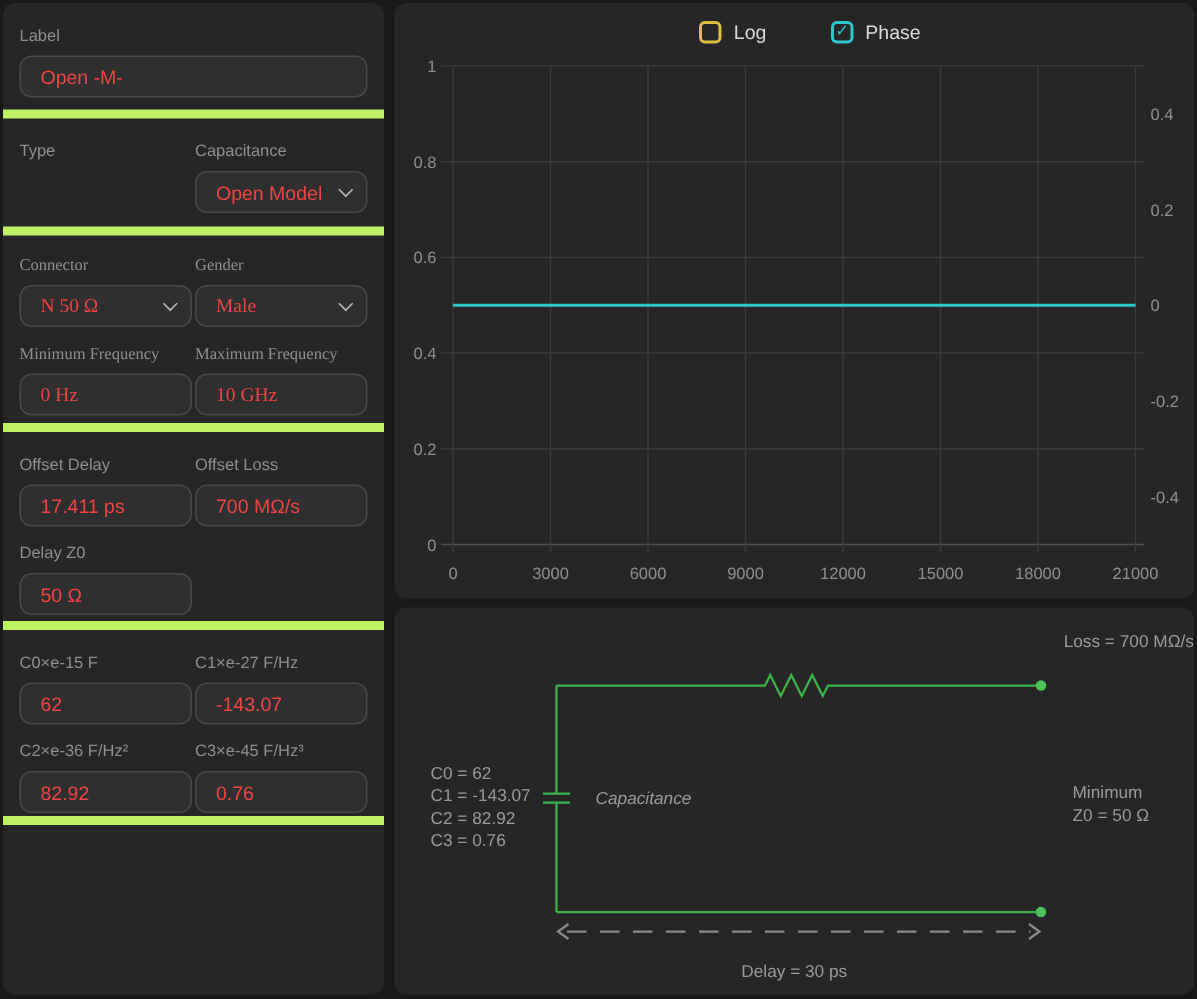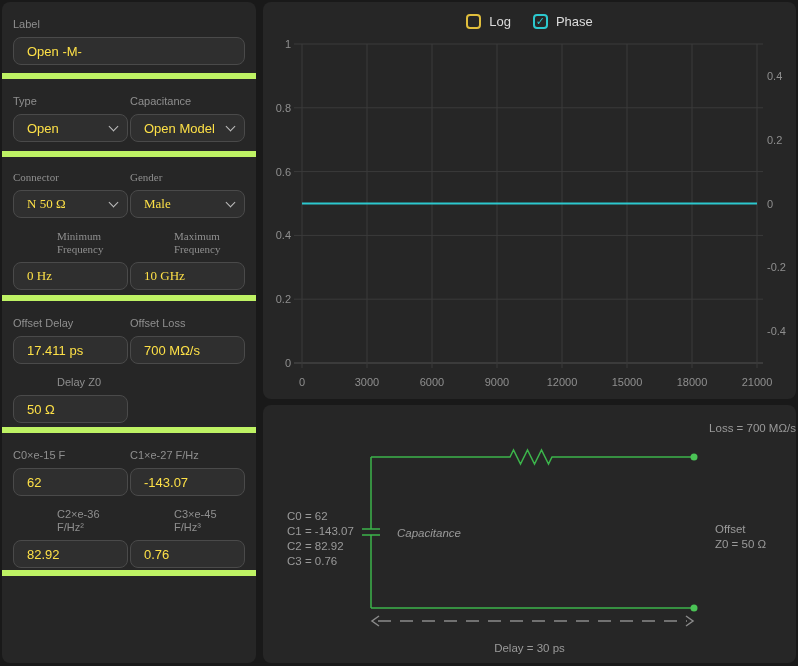--- a/index.html
+++ b/index.html
@@ -16,44 +16,44 @@
   .chart-panel { left:263px; top:2px; width:533px; height:397px; }
   .circuit-panel { left:263px; top:405px; width:533px; height:258px; }
 
   .section { padding:16px 11px 8px; border-bottom:6px solid #bef264; }
   .section.s2 { padding-bottom:9px; }
   .section.s3 { padding-top:14px; padding-bottom:5px;font-family:Liberation Serif, serif; }
   .section.s4 { padding-bottom:4px; }
   .section.s5 { padding-bottom:2px; }
 
   .field-label { font-size:11px; line-height:13px; color:#8f8f8f; margin-bottom:6px; }
-  .row2 .field-label { margin-top:12px;margin-left:44px; }
+  .row2 .field-label { margin-top:12px; }
   .row { display:flex; gap:2px; }
   .col { flex:1; min-width:0; }
 
   .field-input, .select {
     width:100%; height:28px; background:#2f2f2f;
     border:1px solid #4a4a4a; border-radius:8px;
-    color:#fde047; font-size:13px; font-family:inherit;
+    color:#ef4444; font-size:13px; font-family:inherit;
     padding:0 10px 0 13px; display:flex; align-items:center;
   }
   input.field-input { outline:none; }
   .select { justify-content:space-between; cursor:pointer; }
   .select-value { white-space:nowrap; overflow:hidden; }
   .chevron-down {
     width:7px; height:7px; flex:0 0 auto; margin-left:6px; margin-top:-4px;
     border-left:1.5px solid #bdbdbd; border-bottom:1.5px solid #bdbdbd;
     transform:rotate(-45deg);
   }
 
   .chart-controls {
     position:absolute; top:12px; left:0; width:100%;
     display:flex; justify-content:center; align-items:center; gap:22px; z-index:2;
   }
-  .checkbox { display:flex; align-items:center; gap:8px; cursor:pointer; }
+  .checkbox { display:flex; align-items:center; gap:8px; cursor:pointer;margin-left:21px; }
   .cb-box {
     width:15px; height:15px; border-radius:4px; border:2px solid #888;
     display:flex; align-items:center; justify-content:center;
     background:transparent;
   }
   .cb-check { font-size:11px; line-height:11px; }
   .cb-label { font-size:13px; color:#dcdcdc; }
 
   #chart-svg, #circuit-svg { position:absolute; left:0; top:0; }
 
@@ -72,24 +72,20 @@
   <aside class="panel left-panel">
     <div class="section">
       <div class="field-label">Label</div>
       <input class="field-input" readonly="" value="Open -M-" style="">
     </div>
 
     <div class="section s2">
       <div class="row">
         <div class="col">
           <div class="field-label">Type</div>
-          <div class="select">
-            <span class="select-value">Open</span>
-            <span class="chevron-down"></span>
-          </div>
         </div>
         <div class="col">
           <div class="field-label">Capacitance</div>
           <div class="select">
             <span class="select-value">Open Model</span>
             <span class="chevron-down"></span>
           </div>
         </div>
       </div>
     </div>
@@ -236,19 +232,19 @@
     </svg>
     <div class="circuit-label loss-label">Loss = 700 MΩ/s</div>
     <div class="circuit-label c-values">
       <div>C0 = 62</div>
       <div>C1 = -143.07</div>
       <div>C2 = 82.92</div>
       <div>C3 = 0.76</div>
     </div>
     <div class="circuit-label capacitance-label">Capacitance</div>
     <div class="circuit-label offset-label">
-      <div>Offset</div>
+      <div>Minimum</div>
       <div>Z0 = 50 Ω</div>
     </div>
     <div class="circuit-label delay-label">Delay = 30 ps</div>
   </div>
 
 </div>
 
 </body></html>

